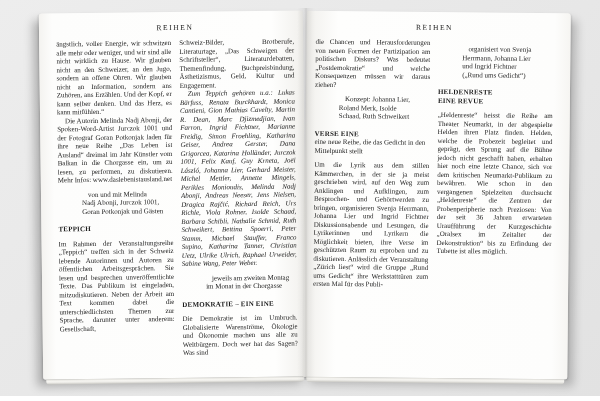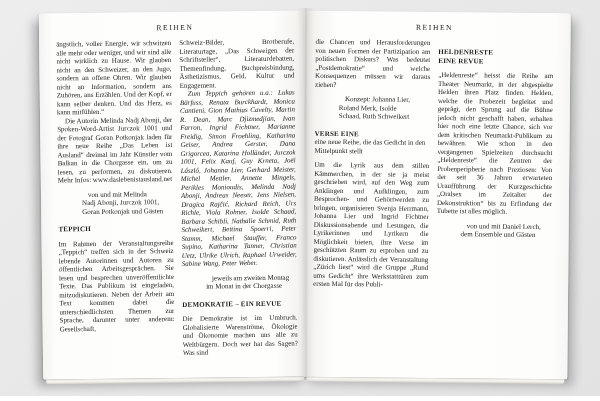--- a/index.html
+++ b/index.html
@@ -54,42 +54,42 @@
             <p class="tb para">ängstlich, voller Energie, wir schwitzen alle mehr oder weniger, und wir sind alle nicht wirklich zu Hause. Wir glauben nicht an den Schweizer, an den Jugo, sondern an offene Ohren. Wir glauben nicht an Information, sondern ans Zuhören, ans Erzählen. Und der Kopf, er kann selber denken. Und das Herz, es kann mitfühlen.“</p>
             <p class="tb indent">Die Autorin Melinda Nadj Abonji, der Spoken-Word-Artist Jurczok 1001 und der Fotograf Goran Potkonjak laden für ihre neue Reihe „Das Leben ist Ausland“ dreimal im Jahr Künstler vom Balkan in die Chorgasse ein, um zu lesen, zu performen, zu diskutieren. Mehr Infos: www.daslebenistausland.net</p>
             <p class="tb credit">von und mit Melinda<br>Nadj Abonji, Jurczok 1001,<br>Goran Potkonjak und Gästen</p>
             <p class="tb heading">TEPPICH</p>
             <p class="tb gap">Im Rahmen der Veranstaltungsreihe „Teppich“ treffen sich in der Schweiz lebende Autorinnen und Autoren zu öffentlichen Arbeitsgesprächen. Sie lesen und besprechen unveröffentlichte Texte. Das Publikum ist eingeladen, mitzudiskutieren. Neben der Arbeit am Text kommen dabei die unterschiedlichsten Themen zur Sprache, darunter unter anderem: Gesellschaft,</p>
           </div>
         <div class="col">
             <p class="tb para">Schweiz-Bilder, Brotberufe, Literaturtage, „Das Schweigen der Schriftsteller“, Literaturdebatten, Themenfindung, Buchpreisbindung, Ästhetizismus, Geld, Kultur und Engagement.</p>
             <p class="tb italic">Zum Teppich gehören u.a.: Lukas Bärfuss, Renata Burckhardt, Monica Cantieni, Gion Mathias Cavelty, Martin R. Dean, Marc Djizmedjian, Ivan Farron, Ingrid Fichtner, Marianne Freidig, Simon Froehling, Katharina Geiser, Andrea Gerster, Dana Grigorcea, Katarina Holländer, Jurczok 1001, Felix Kauf, Guy Krneta, Joël László, Johanna Lier, Gerhard Meister, Michel Mettler, Annette Mingels, Perikles Monioudis, Melinda Nadj Abonji, Andreas Neeser, Jens Nielsen, Dragica Rajčić, Richard Reich, Urs Richle, Viola Rohner, Isolde Schaad, Barbara Schibli, Nathalie Schmid, Ruth Schweikert, Bettina Spoerri, Peter Stamm, Michael Stauffer, Franco Supino, Katharina Tanner, Christian Uetz, Ulrike Ulrich, Raphael Urweider, Sabine Wang, Peter Weber.</p>
             <p class="tb credit">jeweils am zweiten Montag<br>im Monat in der Chorgasse</p>
-            <p class="tb heading">DEMOKRATIE – EIN REVUE</p>
+            <p class="tb heading">DEMOKRATIE – EIN EINE</p>
             <p class="tb gap">Die Demokratie ist im Umbruch. Globalisierte Warenströme, Ökologie und Ökonomie machen uns alle zu Weltbürgern. Doch wer hat das Sagen? Was sind</p>
           </div>
       </div>
     </div>
   </div>
 
   <div class="page right">
     <div class="page-inner">
       <div class="page-header">REIHEN</div>
       <div class="cols">
         <div class="col">
             <p class="tb para">die Chancen und Herausforderungen von neuen Formen der Partizipation am politischen Diskurs? Was bedeutet „Postdemokratie“ und welche Konsequenzen müssen wir daraus ziehen?</p>
             <p class="tb credit">Konzept: Johanna Lier,<br>Roland Merk, Isolde<br>Schaad, Ruth Schweikert</p>
             <p class="tb heading">VERSE EINE</p>
             <p class="tb sub">eine neue Reihe, die das Gedicht in den Mittelpunkt stellt</p>
             <p class="tb gap">Um die Lyrik aus dem stillen Kämmerchen, in der sie ja meist geschrieben wird, auf den Weg zum Anklingen und Aufklingen, zum Besprochen- und Gehörtwerden zu bringen, organisieren Svenja Herrmann, Johanna Lier und Ingrid Fichtner Diskussionsabende und Lesungen, die Lyrikerinnen und Lyrikern die Möglichkeit bieten, ihre Verse im geschützten Raum zu erproben und zu diskutieren. Anlässlich der Veranstaltung „Zürich liest“ wird die Gruppe „Rund ums Gedicht“ ihre Werkstatttüren zum ersten Mal für das Publi-</p>
           </div>
         <div class="col">
+            <p class="tb credit">organisiert von Svenja<br>Herrmann, Johanna Lier<br>und Ingrid Fichtner<br>(„Rund ums Gedicht“)</p>
             <p class="tb heading">HELDENRESTE<br>EINE REVUE</p>
             <p class="tb gap">„Heldenreste“ heisst die Reihe am Theater Neumarkt, in der abgespielte Helden ihren Platz finden. Helden, welche die Probezeit begleitet und geprägt, den Sprung auf die Bühne jedoch nicht geschafft haben, erhalten hier noch eine letzte Chance, sich vor dem kritischen Neumarkt-Publikum zu bewähren. Wie schon in den vergangenen Spielzeiten durchsucht „Heldenreste“ die Zentren der Probenperipherie nach Preziosen: Von der seit 36 Jahren erwarteten Uraufführung der Kurzgeschichte „Oralsex im Zeitalter der Dekonstruktion“ bis zu Erfindung der Tubette ist alles möglich.</p>
-            <p class="tb credit">von und mit Daniel Lerch,<br>dem Ensemble und Gästen</p>
           </div>
       </div>
     </div>
   </div>
 
   <div class="gutter"></div>
 
 </div>
 
 </body></html>

